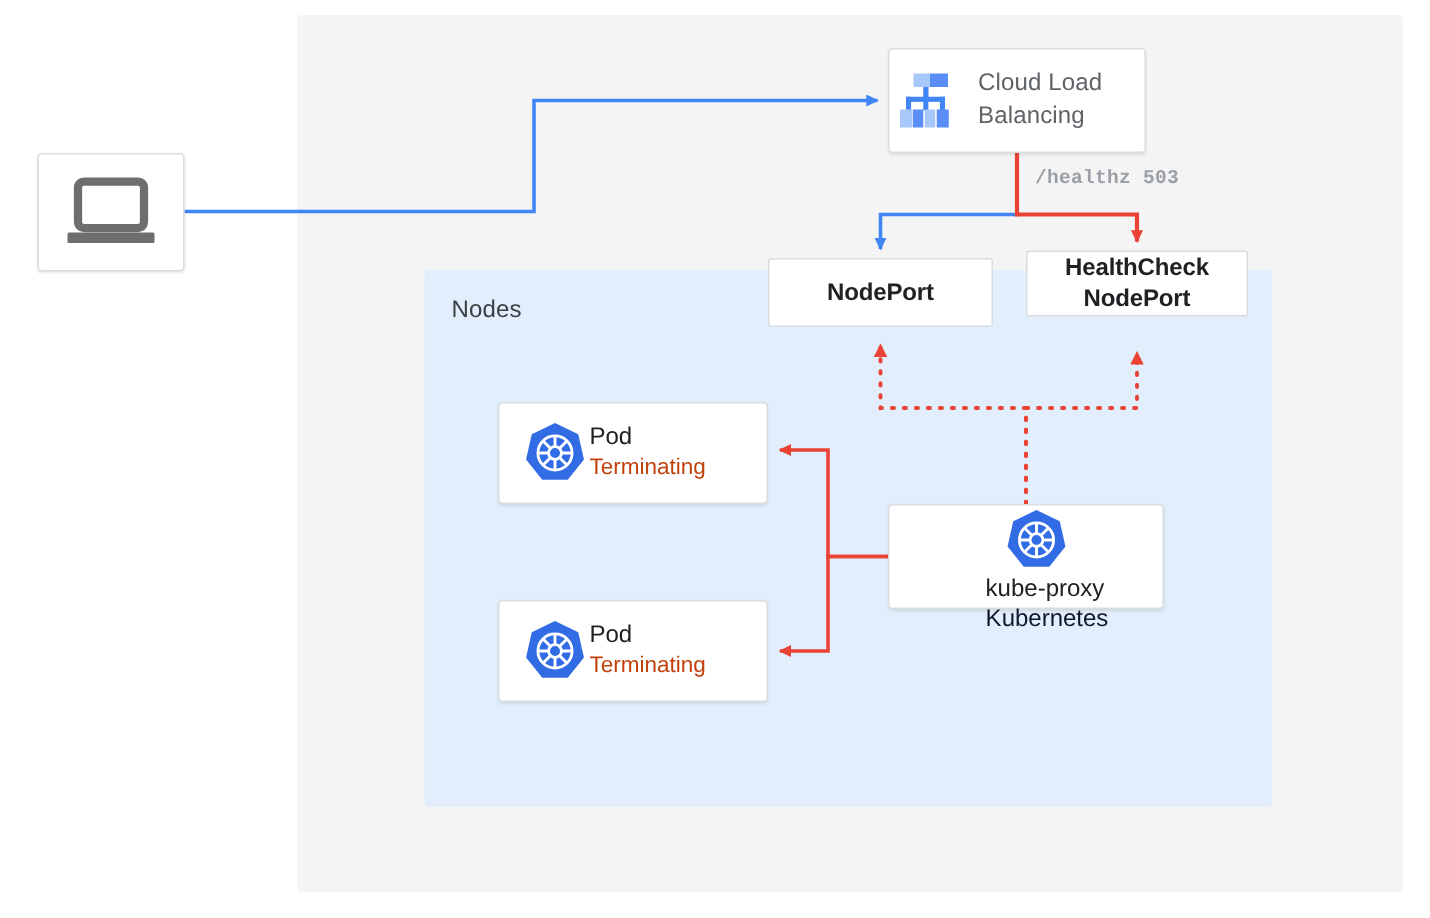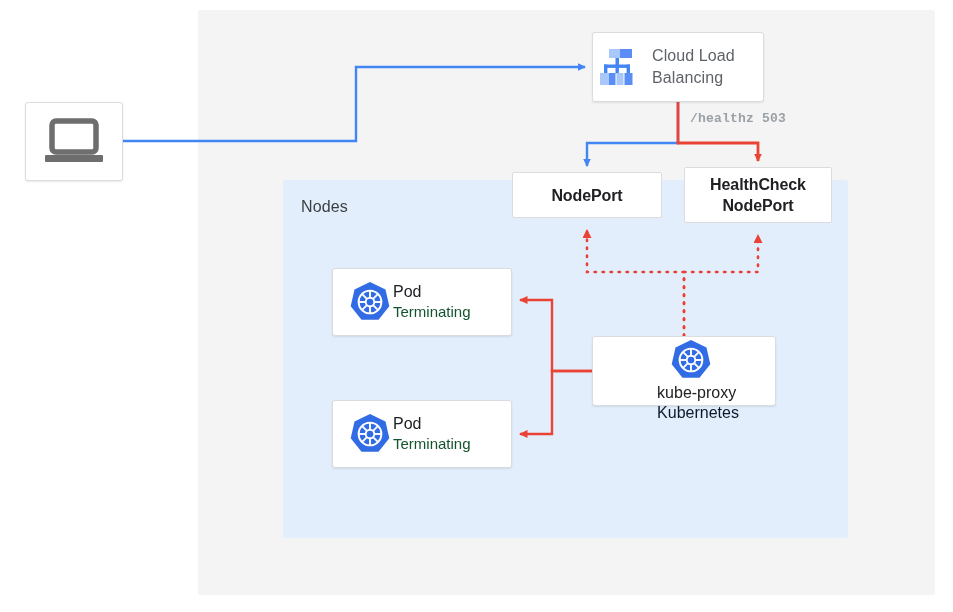--- a/index.html
+++ b/index.html
@@ -95,42 +95,42 @@
   #clb-box .labels { margin-left: 11px; }
   #clb-box .title {
     font-size: 16px;
     color: #5f6368;
     line-height: 22px;
     letter-spacing: 0.1px;
   }
 
   
   #nodeport-box { left: 512px; top: 172px; width: 150px; height: 46px; }
-  #healthcheck-box { left: 684px; top: 167px; width: 148px; height: 56px; }
+  #healthcheck-box { left: 684px; top: 167px; width: 148px; height: 44px; }
 
   
   .pod-card {
     width: 180px;
     height: 68px;
     display: flex;
     align-items: center;
     padding-left: 14px;
   }
   #pod1 { left: 332px; top: 268px; }
   #pod2 { left: 332px; top: 400px; }
   .pod-card .icon-wrap { width: 46px; height: 46px; flex: 0 0 46px; }
   .pod-card .labels { }
   .pod-card .title {
     font-size: 16px;
     color: #202124;
     line-height: 20px;
   }
   .pod-card .sub {
     font-size: 15px;
-    color: #14532d;
+    color: #c2410c;
     line-height: 20px;
   }
 
   
   #kubeproxy {
     left: 592px;
     top: 336px;
     width: 184px;
     height: 70px;
     display: flex;

